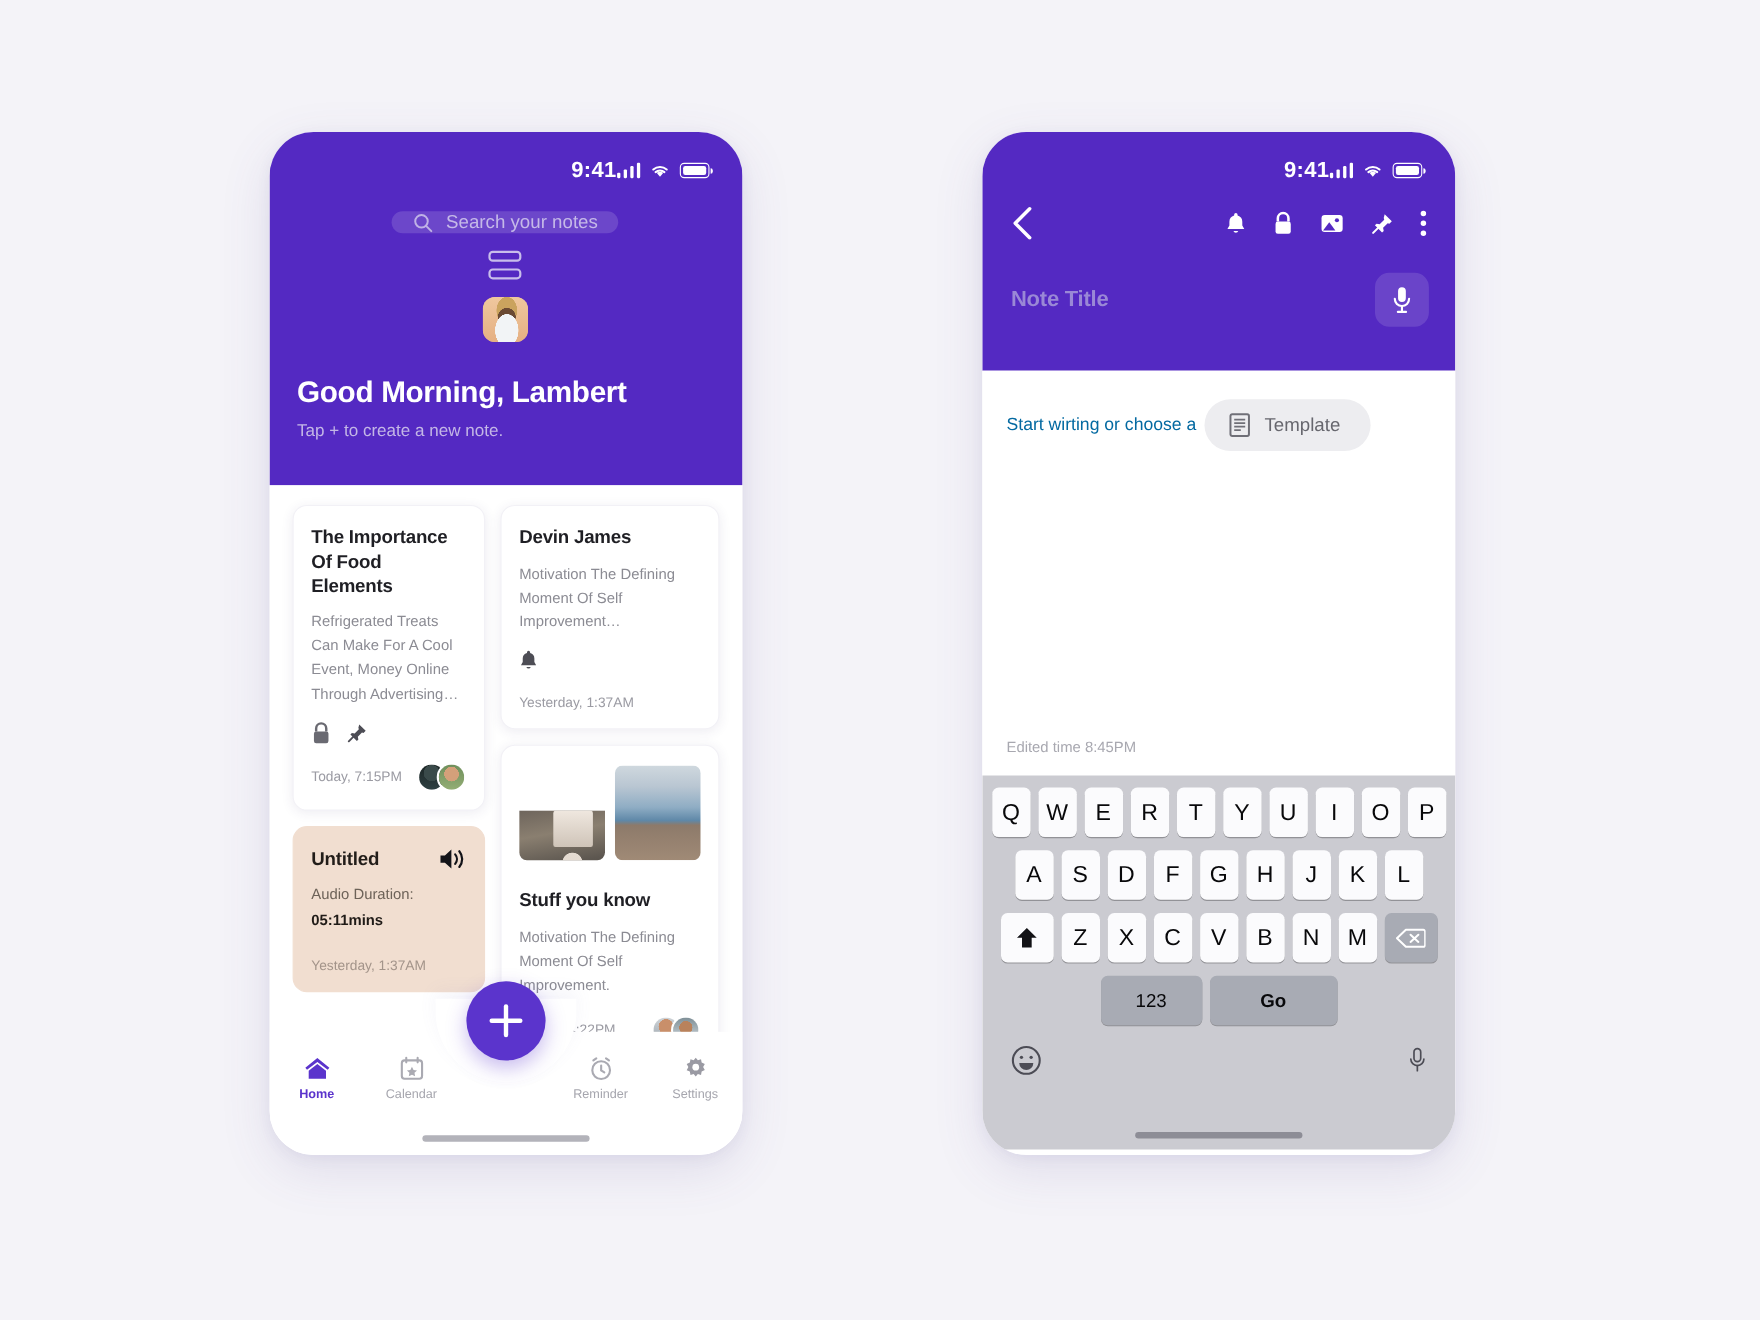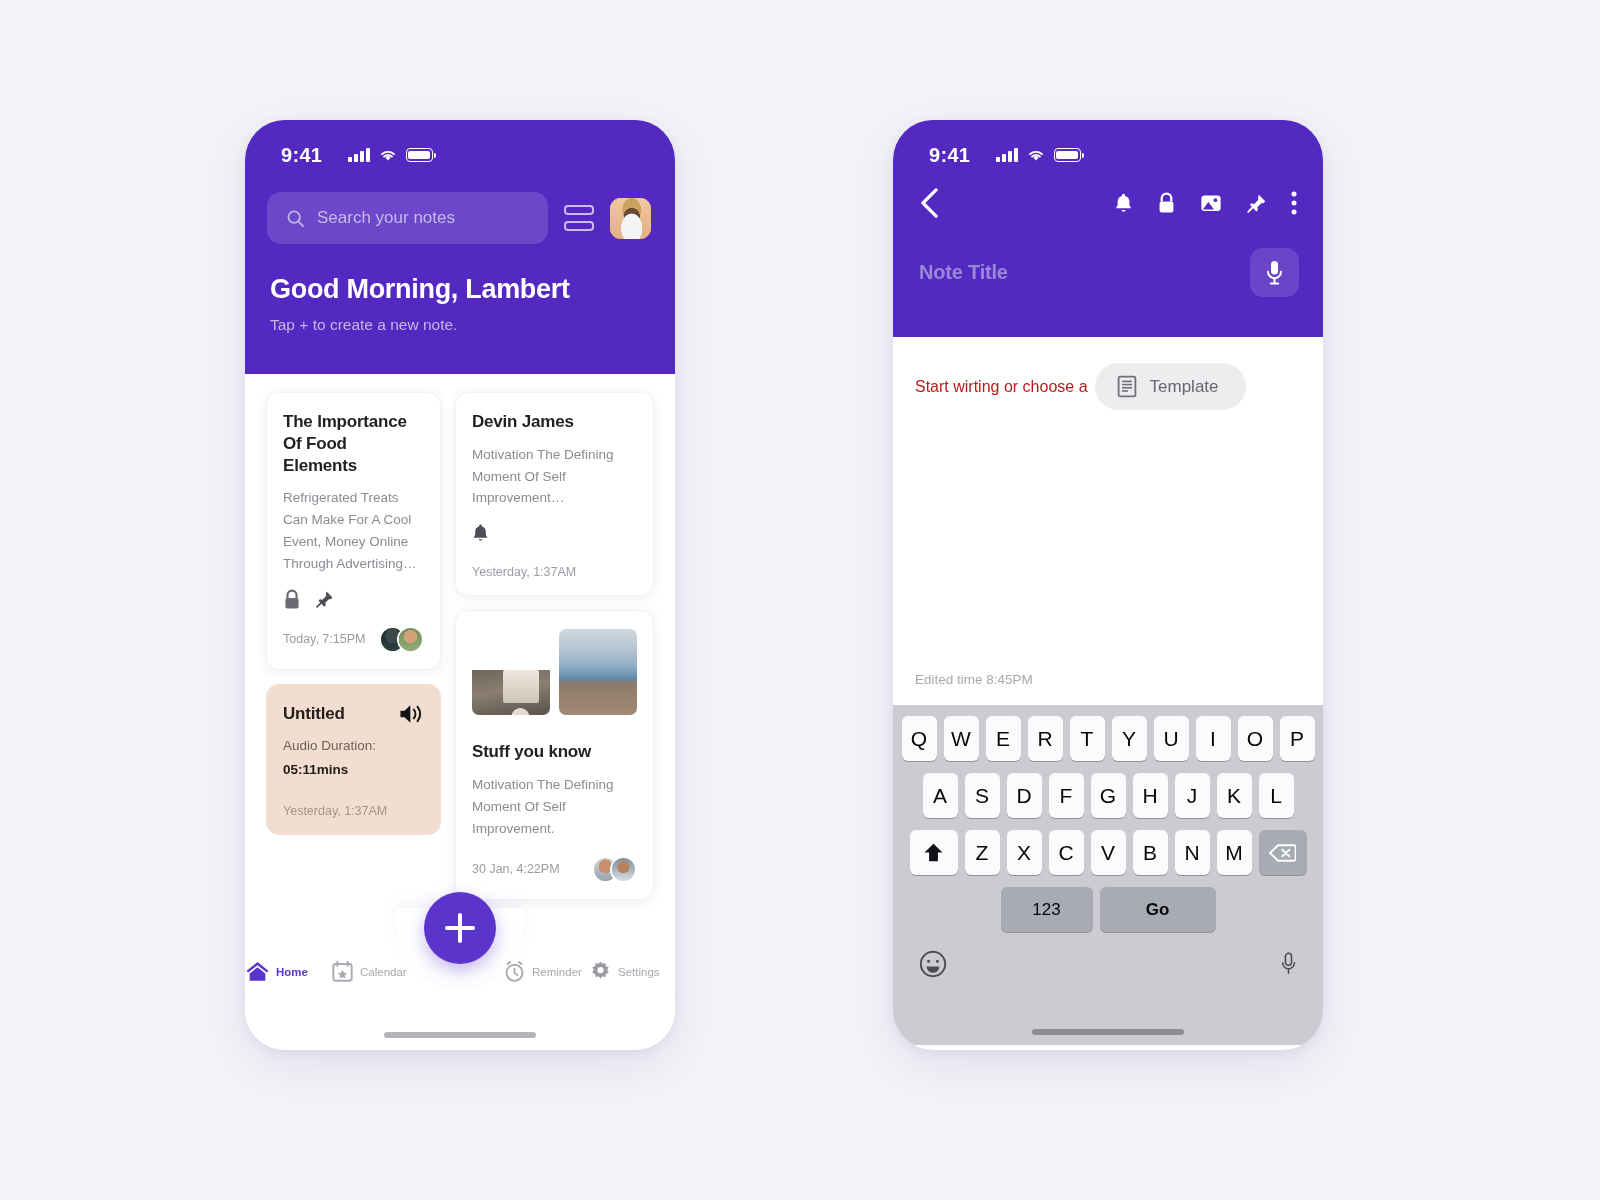--- a/index.html
+++ b/index.html
@@ -19,40 +19,40 @@
     border-radius: 40px;
     overflow: hidden;
     box-shadow: 0 14px 45px rgba(90,80,150,.13), 0 3px 12px rgba(90,80,150,.07);
   }
   #phone-home { left: 245px; top: 120px; }
   #phone-editor { left: 893px; top: 120px; }
 
   
   .statusbar {
     height: 58px; display: flex; align-items: center;
-    justify-content: flex-start; padding: 12px 30px 0 36px; gap: 26px;
+    justify-content: flex-end; padding: 12px 30px 0 36px;
   }
   .status-time { color: #fff; font-size: 20px; font-weight: bold; letter-spacing: .3px; }
   .status-icons { display: flex; align-items: center; gap: 9px; }
   .bars { display: flex; align-items: flex-end; gap: 2.5px; height: 14px; }
   .bars i { display: block; width: 3.5px; background: #fff; border-radius: 1px; }
   .bars i:nth-child(1){height:5px}.bars i:nth-child(2){height:8px}
   .bars i:nth-child(3){height:11px}.bars i:nth-child(4){height:14px}
   .batt {
     width: 27px; height: 14px; border: 1.8px solid #fff;
     border-radius: 4px; position: relative;
   }
   .batt::after { content:""; position:absolute; left:1.6px; top:1.6px; right:1.6px; bottom:1.6px; background:#fff; border-radius:2px; }
   .batt::before { content:""; position:absolute; right:-4px; top:4px; width:2px; height:5px; background:#fff; border-radius:0 2px 2px 0; }
 
   
   .hdr-purple { background: #5429c2; }
   #phone-home .hdr-purple { padding-bottom: 40px; }
 
-  .search-row { display: flex; align-items: center; padding: 14px 24px 0 22px; gap: 16px; }
+  .search-row { display: flex; align-items: center; padding: 14px 24px 0 22px; gap: 16px; flex-direction: column; }
   .search-box {
     flex: 1; height: 52px; background: rgba(255,255,255,.14);
     border-radius: 14px; display: flex; align-items: center; gap: 12px; padding: 0 19px;
   }
   .search-box .ph { color: #c5b9e8; font-size: 17px; }
   .list-toggle { display: flex; flex-direction: column; gap: 6px; cursor: pointer; }
   .list-toggle span { display:block; width: 30px; height: 10px; border: 2px solid #c8bdeb; border-radius: 4px; }
   .avatar-hdr {
     width: 41px; height: 41px; border-radius: 11px; overflow: hidden;
     background: #e8bb92; position: relative; flex: 0 0 auto;
@@ -89,21 +89,21 @@
   .tabbar {
     position:absolute; left:0; right:0; bottom:0; height: 112px;
     background:#fff;
   }
   .tabbar .notch {
     position:absolute; left:50%; transform:translateX(-50%); top:-30px;
     width: 128px; height: 76px; background:#fff; border-radius: 0 0 64px 64px;
     box-shadow: 0 -7px 16px rgba(120,110,180,.07);
   }
   .tab-items { position:absolute; left:0; right:0; top:22px; display:flex; }
-  .tab { flex:1; display:flex; flex-direction:row; align-items:center; gap:6px; cursor:pointer; }
+  .tab { flex:1; display:flex; flex-direction:column; align-items:center; gap:6px; cursor:pointer; }
   .tab span { font-size: 11.5px; color:#a6a6ae; }
   .tab.active span { color:#5b34cc; font-weight:bold; }
   .tab.spacer { pointer-events:none; }
   .fab {
     position:absolute; left:50%; transform:translateX(-50%); top:-46px;
     width: 72px; height: 72px; border-radius: 50%; background:#5b34cc;
     display:flex; align-items:center; justify-content:center;
     box-shadow: 0 7px 18px rgba(91,52,204,.34); cursor:pointer;
   }
   .fab::before, .fab::after { content:""; position:absolute; background:#fff; border-radius:3px; }
@@ -115,21 +115,21 @@
   .ed-toolbar { display:flex; align-items:center; padding: 10px 26px 0 26px; }
   .ed-tools { margin-left:auto; display:flex; align-items:center; gap: 24px; }
   .ed-title-row { display:flex; align-items:center; padding: 30px 24px 40px 26px; }
   .ed-title { color:#9a88d6; font-size: 20px; font-weight: bold; letter-spacing:-.2px; }
   .mic-btn {
     margin-left:auto; width: 49px; height:49px; border-radius: 13px;
     background: rgba(255,255,255,.13); display:flex; align-items:center; justify-content:center; cursor:pointer;
   }
   .ed-body { background:#fff; height: 368px; position:relative; }
   .ed-hint-row { display:flex; align-items:center; gap: 7px; padding: 26px 0 0 22px; }
-  .ed-hint { font-size: 16px; color:#b91c1c; }
+  .ed-hint { font-size: 16px; color:#0369a1; }
   .tmpl-chip {
     display:flex; align-items:center; gap: 13px; background:#ededf0;
     border-radius: 26px; padding: 12px 27px 12px 22px; cursor:pointer;
   }
   .tmpl-chip span { font-size: 17px; color:#67676e; }
   .edited { position:absolute; left: 22px; bottom: 18px; font-size: 13.5px; color:#a8a8b0; }
 
   
   .kb { background:#cbcbd1; padding: 11px 4px 0 4px; height: 340px; position:relative; }
   .kb-row { display:flex; justify-content:center; gap: 7px; margin-bottom: 12px; }

